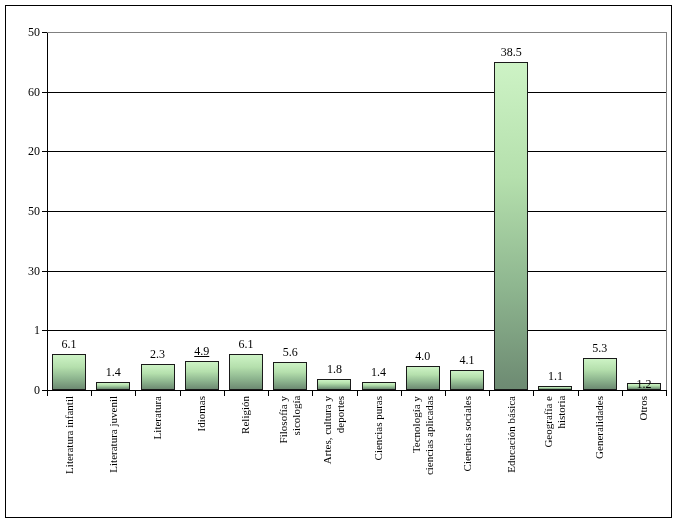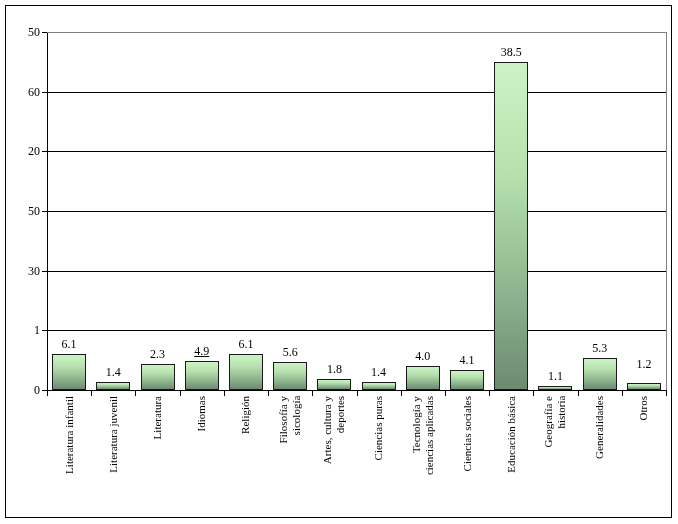--- a/index.html
+++ b/index.html
@@ -221,21 +221,21 @@
           <div class="bar-value" style="left: 154.75px; top: 312.763px; text-decoration: underline;">4.9</div>
           <div class="bar-value" style="left: 198.964px; top: 305.603px;">6.1</div>
           <div class="bar-value" style="left: 243.179px; top: 313.957px;">5.6</div>
           <div class="bar-value" style="left: 287.393px; top: 331.26px;">1.8</div>
           <div class="bar-value" style="left: 331.607px; top: 333.647px;">1.4</div>
           <div class="bar-value" style="left: 375.821px; top: 318.133px;">4.0</div>
           <div class="bar-value" style="left: 420.036px; top: 322.31px;">4.1</div>
           <div class="bar-value" style="left: 464.25px; top: 14.43px;">38.5</div>
           <div class="bar-value" style="left: 508.464px; top: 338.42px;">1.1</div>
           <div class="bar-value" style="left: 552.679px; top: 310.377px;">5.3</div>
-          <div class="bar-value" style="left: 596.893px; top: 326px;">1.2</div>
+          <div class="bar-value" style="left: 596.893px; top: 346px;">1.2</div>
         </div>
     </div>
     <div id="cat-labels">
         <div class="cat-label-box" style="left: 41px; width: 44.2143px;">
           <div class="cat-label-inner">Literatura infantil</div>
         </div>
         <div class="cat-label-box" style="left: 85.2143px; width: 44.2143px;">
           <div class="cat-label-inner">Literatura juvenil</div>
         </div>
         <div class="cat-label-box" style="left: 129.429px; width: 44.2143px;">

